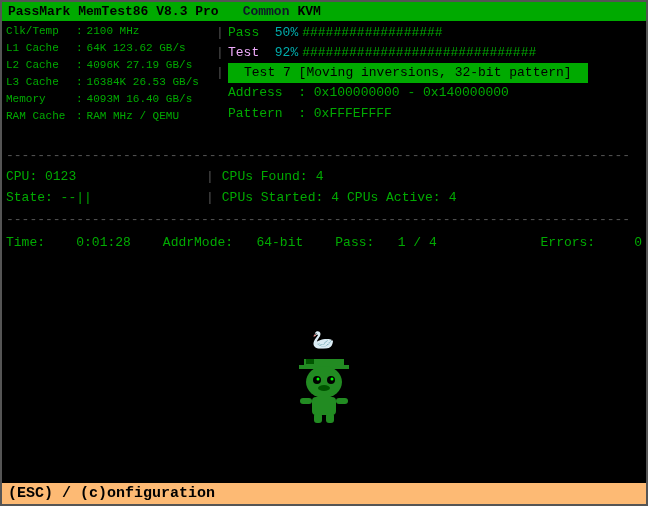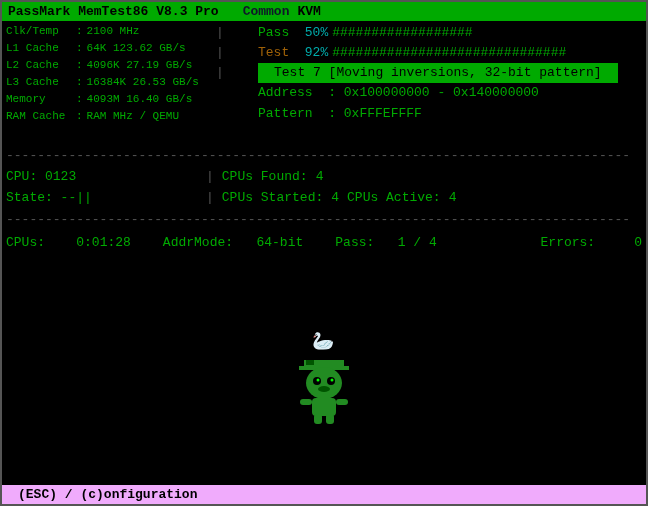--- a/index.html
+++ b/index.html
@@ -60,21 +60,20 @@
       flex: 0 0 auto;
       min-width: 210px;
     }
     .divider-col {
       flex: 0 0 12px;
       color: #555;
       padding-top: 0;
     }
     .right-col {
       flex: 1;
-      margin-left: 30px;
     }
 
     .info-row {
       display: flex;
       align-items: baseline;
       line-height: 1.55;
       color: #00aa00;
       font-size: 11px;
       white-space: nowrap;
     }
@@ -97,21 +96,21 @@
       align-items: baseline;
       line-height: 1.55;
       font-size: 13px;
       white-space: nowrap;
     }
 
     .pass-label { color: #00aa00; }
     .pass-pct { color: #00aaaa; margin-right: 4px; }
     .pass-bar { color: #00aa00; }
 
-    .test-label { color: #a16207; }
+    .test-label { color: #f0abfc; }
     .test-pct { color: #00aaaa; margin-right: 4px; }
     .test-bar { color: #00aa00; }
 
     .test7-highlight {
       background: #00aa00;
       color: #000;
       padding: 0 16px;
     }
 
     
@@ -163,24 +162,24 @@
     .graphic-area {
       flex: 1;
       display: flex;
       align-items: center;
       justify-content: center;
       position: relative;
     }
 
     
     .bottom-bar {
-      background: #f0abfc;
+      background: #fdba74;
       color: #000;
-      padding: 2px 16px;
-      font-size: 13px;
+      padding: 2px 6px;
+      font-size: 15px;
       font-weight: bold;
       flex-shrink: 0;
     }
   </style>
 </head>
 <body>
 
 <div class="terminal">
 
   <div class="title-bar">
@@ -290,21 +289,21 @@
         <span style="margin-left:8px;">CPUs Active:</span>
         <span style="margin-left:8px;">4</span>
       </div>
     </div>
 
     <div class="separator">--------------------------------------------------------------------------------</div>
 
     <div class="time-section">
       <div class="time-row">
         <span class="time-item">
-          <span>CPUs:</span>
+          <span>Time:</span>
           &nbsp;&nbsp;
           <span>0:01:28</span>
         </span>
         <span class="time-item">
           <span>AddrMode:</span>
           &nbsp;
           <span>64-bit</span>
         </span>
         <span class="time-item">
           <span>Pass:</span>

